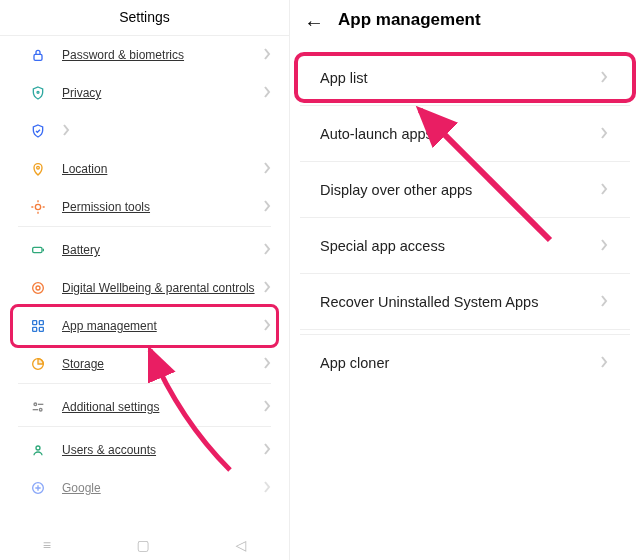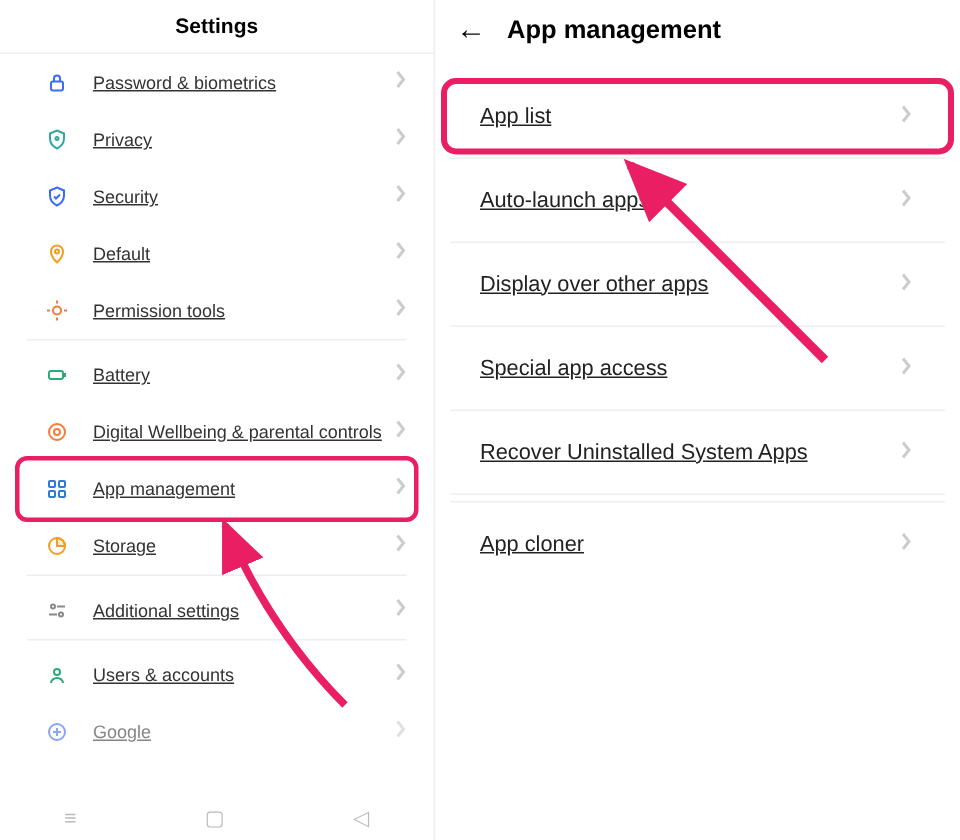--- a/index.html
+++ b/index.html
@@ -1,21 +1,21 @@
 <!DOCTYPE html>
 <html><head>
 <meta charset="utf-8">
 <style>
   * { box-sizing: border-box; margin: 0; padding: 0; }
   html, body { width: 640px; height: 560px; font-family: -apple-system, "Helvetica Neue", Arial, sans-serif; background: #fff; }
   .wrap { display: flex; width: 640px; height: 560px; position: relative; }
   .left { width: 290px; height: 100%; border-right: 1px solid #eee; display:flex; flex-direction:column; }
   .right { flex: 1; height: 100%; display:flex; flex-direction:column; }
 
-  .left-header { text-align:center; font-weight:700; font-size:14px; padding: 9px 0 10px; border-bottom:1px solid #eee; }
+  .left-header { text-align:center; font-weight:400; font-size:14px; padding: 9px 0 10px; border-bottom:1px solid #eee; }
   .left-body { flex:1; overflow:hidden; }
 
   .sep { height:1px; background:#eee; margin: 0 18px; }
   .lrow { display:flex; align-items:center; height:38px; padding: 0 18px 0 28px; position:relative; cursor:pointer; }
   .lrow .ic { width:20px; display:flex; align-items:center; justify-content:center; margin-right:14px; }
   .lrow .lbl { flex:1; font-size:12px; color:#333;text-decoration:underline; }
   .lrow .chev { color:#d0d0d0; }
 
   .gap { height:4px; }
 
@@ -23,21 +23,21 @@
     position:absolute; left:10px; right:10px; top:-3px; bottom:-3px;
     border:3px solid #e91e63; border-radius:8px; pointer-events:none;
   }
 
   .right-header { display:flex; align-items:center; padding: 10px 14px 14px; gap:14px; }
   .right-header .back { font-size:20px; line-height:1; cursor:pointer; }
   .right-header .title { font-weight:700; font-size:17px; }
 
   .rrow { display:flex; align-items:center; height:56px; padding: 0 22px 0 20px; cursor:pointer; border-bottom:1px solid #eee; margin: 0 10px; position:relative; }
   .rrow:last-child { border-bottom:none; }
-  .rrow .rlbl { flex:1; font-size:14.5px; color:#222;text-decoration:underline; }
+  .rrow .rlbl { flex:1; font-size:14.5px; color:#222; }
   .rrow .chev { color:#d0d0d0; font-size:16px; }
   .rgap { height:4px; }
   .rrow.first { margin-top:6px; }
 
   .highlight-right {
     position:absolute; left:-6px; right:-6px; top:2px; bottom:2px;
     border:4px solid #e91e63; border-radius:10px; pointer-events:none;
   }
 
   
@@ -84,33 +84,32 @@
               <path d="M2 1l4 5-4 5"></path>
             </svg></span>
       </div>
       <div class="lrow">
         <span class="ic">
             <svg viewBox="0 0 24 24" fill="none" stroke="#3a6cf4" stroke-width="2">
               <path d="M12 3l7 3v5c0 5-3 8-7 10-4-2-7-5-7-10V6l7-3z"></path>
               <path d="M9 12l2 2 4-4"></path>
             </svg>
           </span>
-        <span class="lbl">Security</span>
         <span class="chev"><svg viewBox="0 0 8 12" fill="none" stroke="#ccc" stroke-width="2">
               <path d="M2 1l4 5-4 5"></path>
             </svg></span>
       </div>
       <div class="lrow">
         <span class="ic">
             <svg viewBox="0 0 24 24" fill="none" stroke="#f0a020" stroke-width="2">
               <path d="M12 21s-6-5.5-6-11a6 6 0 1 1 12 0c0 5.5-6 11-6 11z"></path>
               <circle cx="12" cy="10" r="2"></circle>
             </svg>
           </span>
-        <span class="lbl">Default</span>
+        <span class="lbl">Location</span>
         <span class="chev"><svg viewBox="0 0 8 12" fill="none" stroke="#ccc" stroke-width="2">
               <path d="M2 1l4 5-4 5"></path>
             </svg></span>
       </div>
       <div class="lrow">
         <span class="ic">
             <svg viewBox="0 0 24 24" fill="none" stroke="#f47c3a" stroke-width="2">
               <circle cx="12" cy="12" r="4"></circle>
               <path d="M12 2v3M12 19v3M2 12h3M19 12h3"></path>
             </svg>

